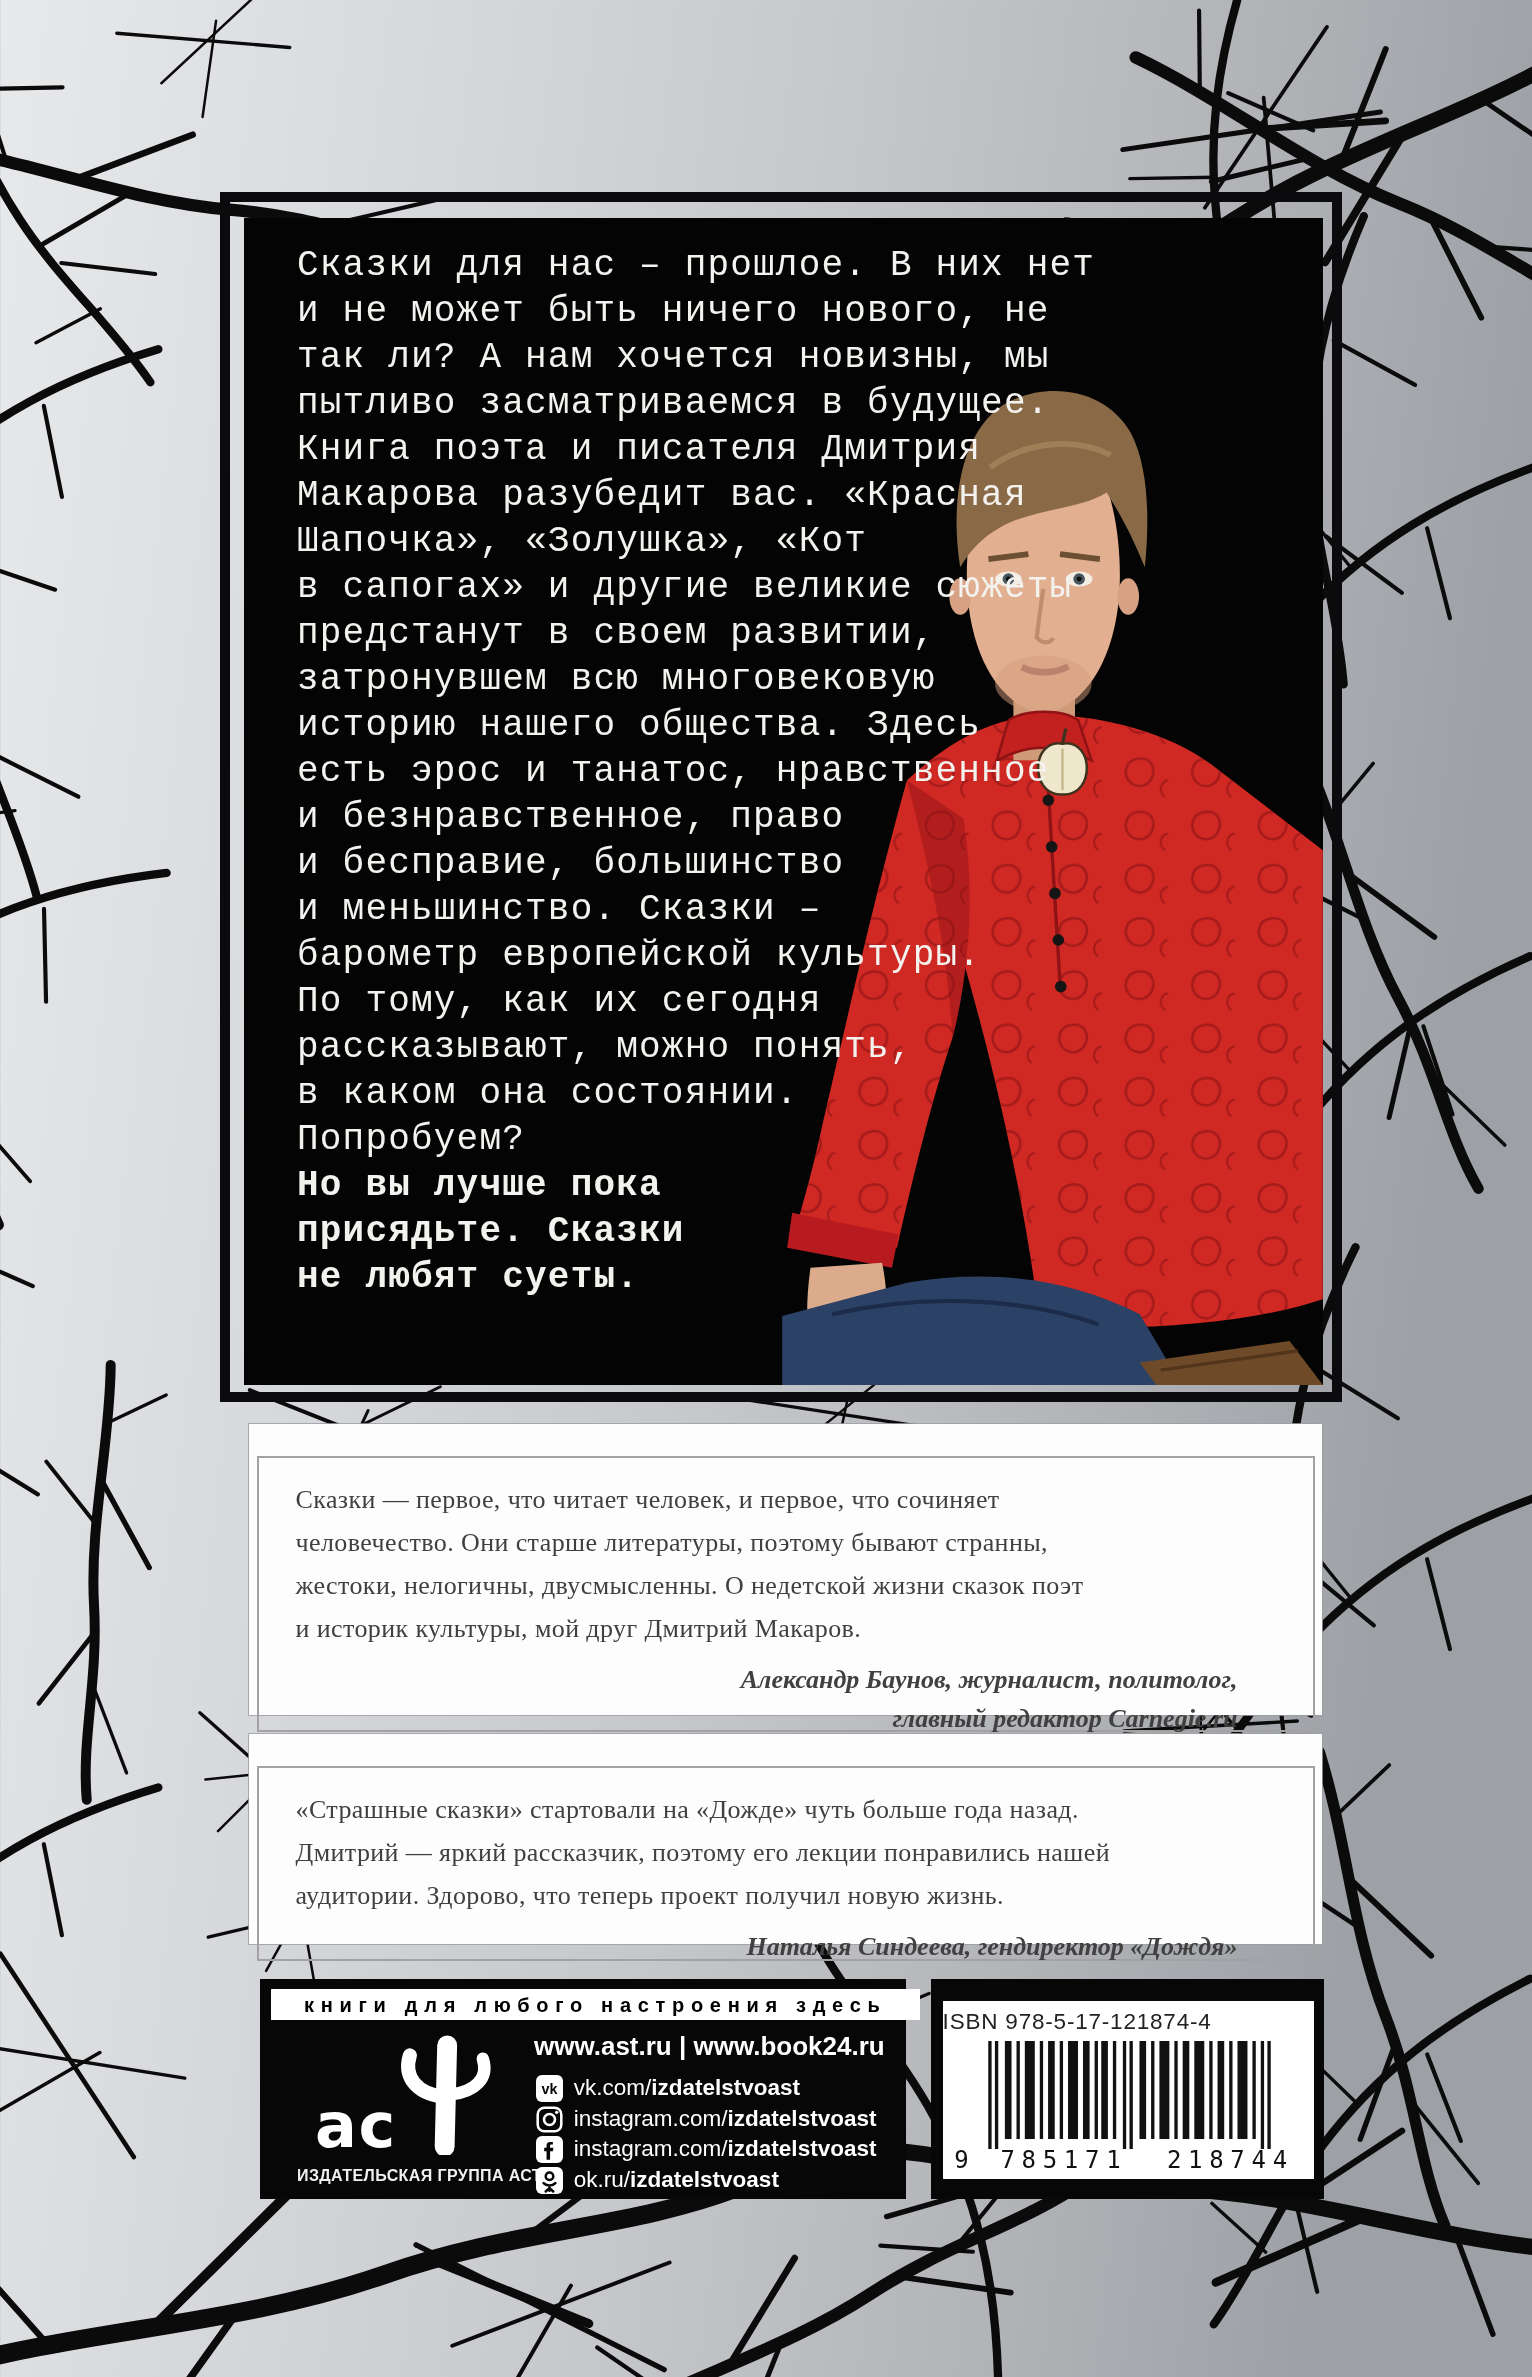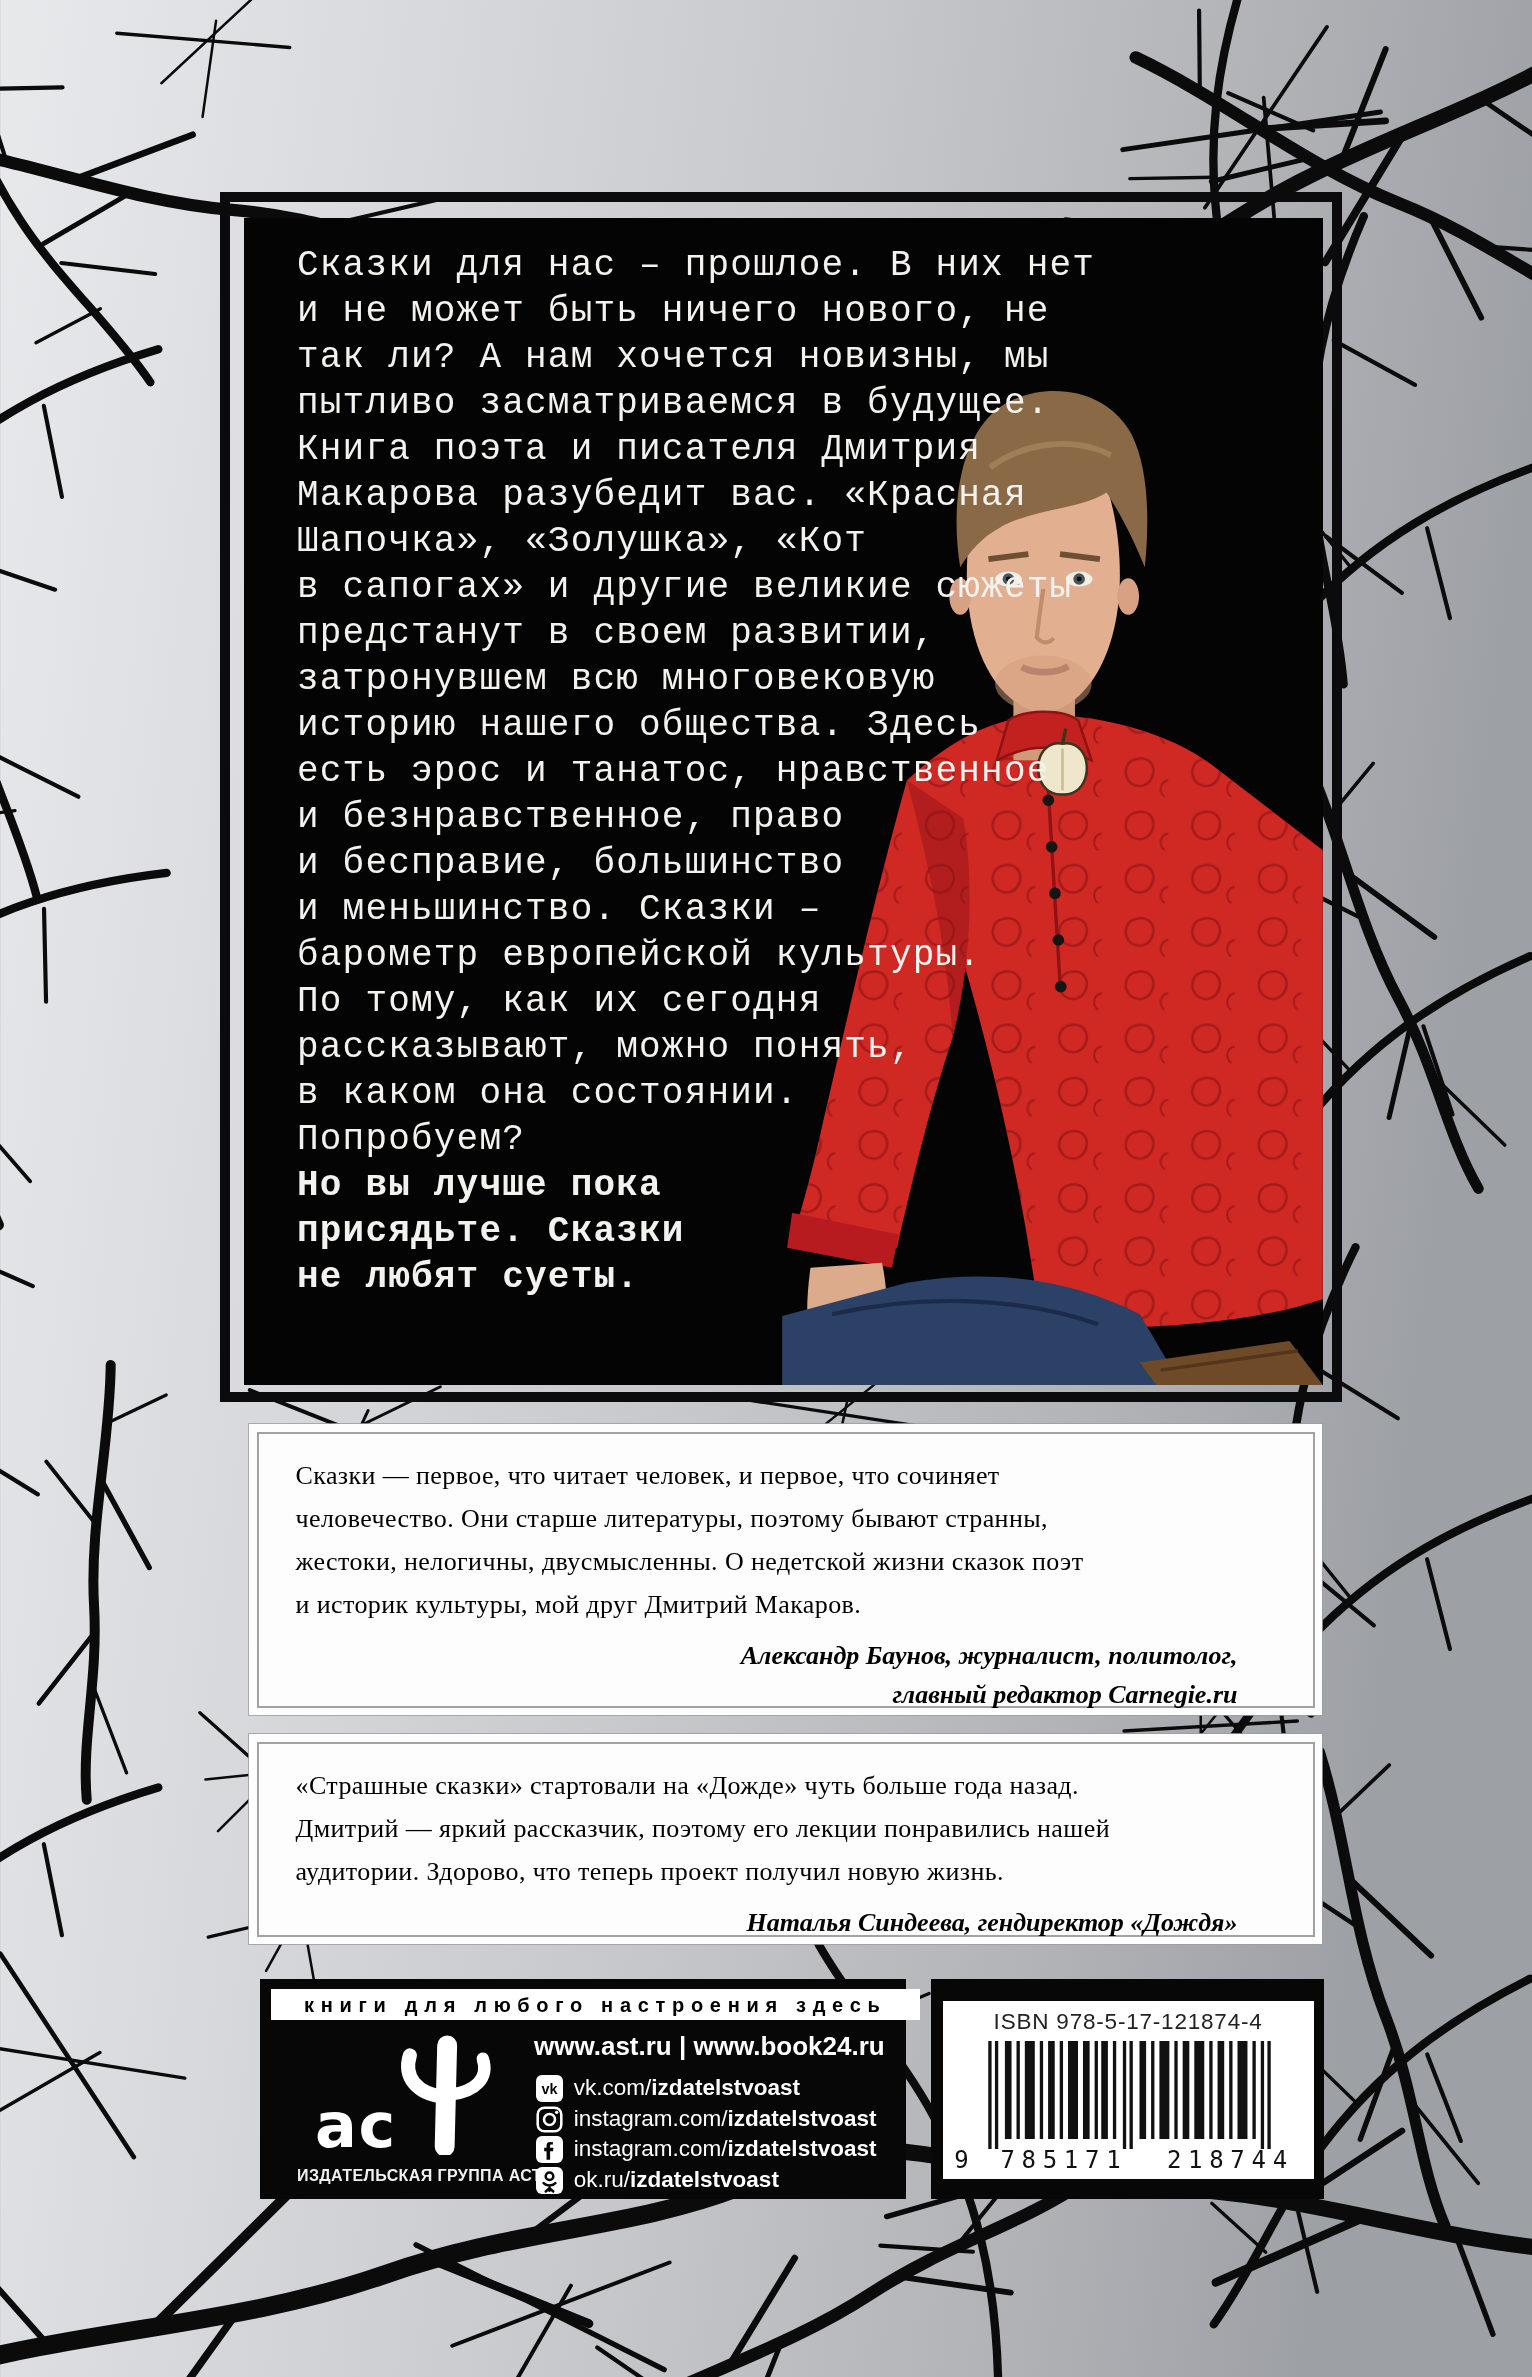--- a/index.html
+++ b/index.html
@@ -12,21 +12,21 @@
   .panel{position:absolute;left:244px;top:218px;width:1079px;height:1167px;
          background:#040404;overflow:hidden;}
   .photo{position:absolute;left:538px;top:0;width:541px;height:1167px;}
   .blurb{position:absolute;left:53px;top:25px;width:649px;color:#f3f2ef;}
   .bl{font-size:36px;line-height:46px;height:46px;letter-spacing:1.2px;white-space:nowrap;font-family:Liberation Mono, monospace;}
   .bl.bold{font-weight:bold;}
   
   .quote-box{position:absolute;left:249px;width:1073px;background:#fdfdfd;
              padding:7.5px;box-sizing:border-box;box-shadow:0 0 0 0.8px #9b9da2;}
   .quote-inner{border:2.5px solid #a2a2a2;width:100%;height:100%;box-sizing:border-box;
-               padding:20px 33px 11.6px 37px;color:#000000;}
+               padding:20px 33px 11.6px 37px;color:#404040;margin-top:24px;}
   .box1{top:1424px;height:291px;}
   .box2{top:1734px;height:210px;}
   .q-line{font-size:26px;line-height:43px;height:43px;letter-spacing:0.4px;white-space:nowrap;}
   .q-attr{font-size:26px;line-height:39px;font-weight:bold;font-style:italic;
           text-align:right;padding-right:42px;white-space:nowrap;}
   .attr-wrap{margin-top:10px;}
   
   .fl{position:absolute;left:260px;top:1979px;width:646px;height:220px;background:#070707;
       font-family:"Liberation Sans",sans-serif;}
   .banner{position:absolute;left:10.8px;top:10px;width:649px;height:31px;background:#ffffff;
@@ -38,21 +38,21 @@
   .pub-caption{position:absolute;left:37px;top:188px;font-size:16px;font-weight:bold;
                color:#f0f0f0;letter-spacing:0.4px;white-space:nowrap;}
   .websites{position:absolute;left:274px;top:52px;font-size:26px;font-weight:bold;color:#fff;white-space:nowrap;}
   .soc{position:absolute;left:276px;height:28px;display:flex;align-items:center;gap:10.8px;
        color:#fff;font-size:22.5px;white-space:nowrap;}
   .soc .hnd{font-weight:bold;}
   .soc svg{display:block;}
   .s0{top:95px}.s1{top:126px}.s2{top:156px}.s3{top:187px}
   .fr{position:absolute;left:931px;top:1979px;width:393px;height:220px;background:#070707;}
   .bcbox{position:absolute;left:11.6px;top:21.6px;width:371px;height:178px;background:#fff;}
-  .isbn{position:absolute;left:0;top:8.3px;width:100%;text-align:center;color:#222;
+  .isbn{position:absolute;left:0;top:8.3px;width:100%;color:#222;
         font-family:"Liberation Sans",sans-serif;font-size:22.5px;letter-spacing:0.8px;white-space:nowrap;}
   .bars{position:absolute;left:45px;top:40px;}
   .bdigits{position:absolute;left:0;bottom:5px;width:100%;display:flex;align-items:flex-end;
            font-family:"DejaVu Sans Mono",monospace;font-size:24px;color:#111;}
   .bdigits .d9{width:38px;text-align:center;}
   .bdigits .dg{flex:1;text-align:center;letter-spacing:6.7px;}
 </style>
 </head>
 <body>
 

